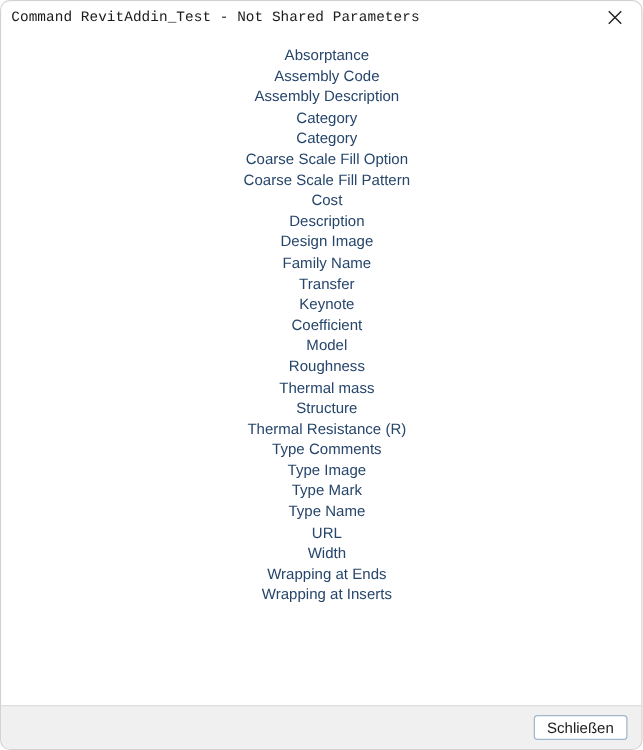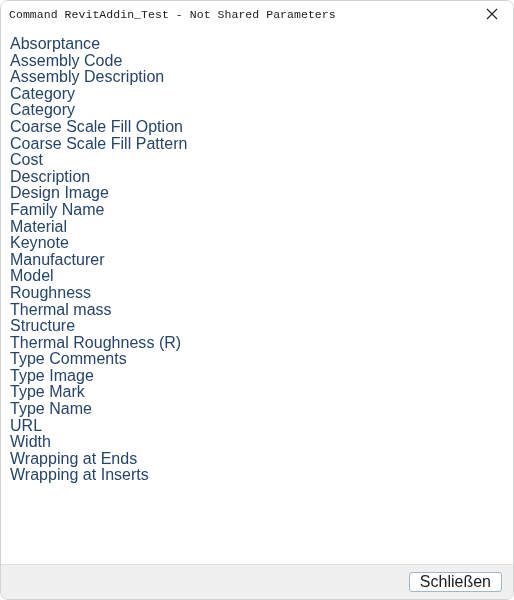--- a/index.html
+++ b/index.html
@@ -63,24 +63,25 @@
   #list-area {
     flex: 1 1 auto;
     background: #ffffff;
     padding: 9px 0 0 0;
     overflow: hidden;
   }
   .param-item {
     height: 16.6px;
     line-height: 16.6px;
     padding-left: 9px;
-    font-size: 16px;
+    font-size: 12px;
     color: #26456b;
     white-space: nowrap;
     letter-spacing: 0.02px;
+    text-align: center;
   }
 
   
   #footer {
     height: 35px;
     min-height: 35px;
     background: #f0f0f0;
     border-top: 1px solid #dedede;
     display: flex;
     align-items: center;
@@ -90,21 +91,21 @@
   }
   #close-action-button {
     min-width: 64px;
     height: 20px;
     padding: 0 10px;
     box-sizing: border-box;
     background: #ffffff;
     border: 1px solid #9fb6cd;
     border-radius: 3px;
     font-family: "Liberation Sans", sans-serif;
-    font-size: 16px;
+    font-size: 12px;
     color: #1b1b1b;
     display: flex;
     align-items: center;
     justify-content: center;
     cursor: default;
   }
 </style>
 </head>
 <body>
 
@@ -124,28 +125,28 @@
       <div class="param-item">Assembly Code</div>
       <div class="param-item">Assembly Description</div>
       <div class="param-item">Category</div>
       <div class="param-item">Category</div>
       <div class="param-item">Coarse Scale Fill Option</div>
       <div class="param-item">Coarse Scale Fill Pattern</div>
       <div class="param-item">Cost</div>
       <div class="param-item">Description</div>
       <div class="param-item">Design Image</div>
       <div class="param-item">Family Name</div>
-      <div class="param-item">Material</div>
+      <div class="param-item">Transfer</div>
       <div class="param-item">Keynote</div>
-      <div class="param-item">Manufacturer</div>
+      <div class="param-item">Coefficient</div>
       <div class="param-item">Model</div>
       <div class="param-item">Roughness</div>
       <div class="param-item">Thermal mass</div>
       <div class="param-item">Structure</div>
-      <div class="param-item">Thermal Roughness (R)</div>
+      <div class="param-item">Thermal Resistance (R)</div>
       <div class="param-item">Type Comments</div>
       <div class="param-item">Type Image</div>
       <div class="param-item">Type Mark</div>
       <div class="param-item">Type Name</div>
       <div class="param-item">URL</div>
       <div class="param-item">Width</div>
       <div class="param-item">Wrapping at Ends</div>
       <div class="param-item">Wrapping at Inserts</div>
     </div>
 

